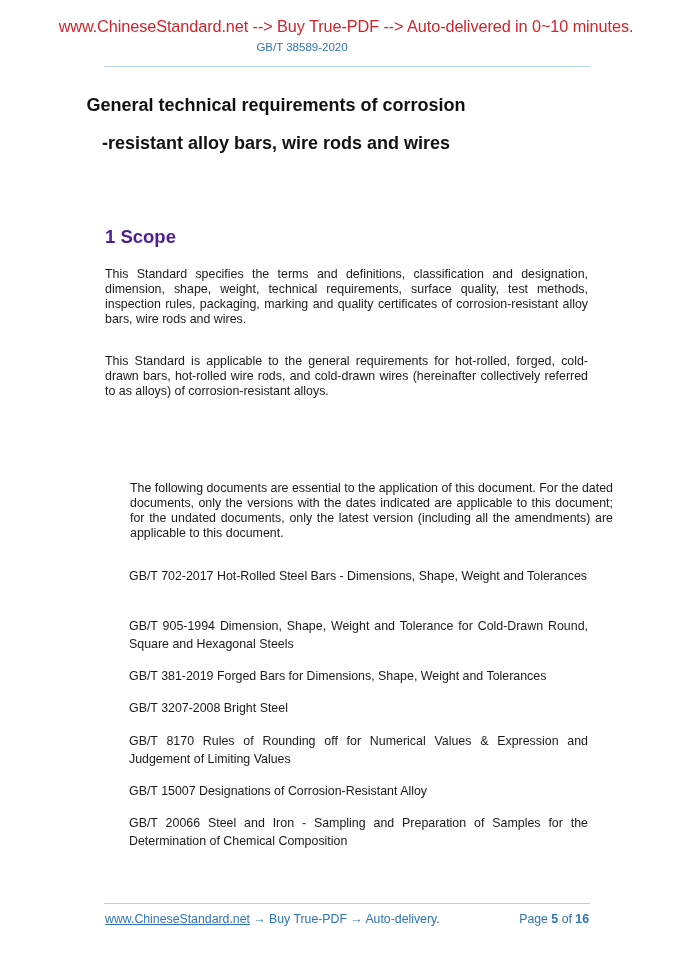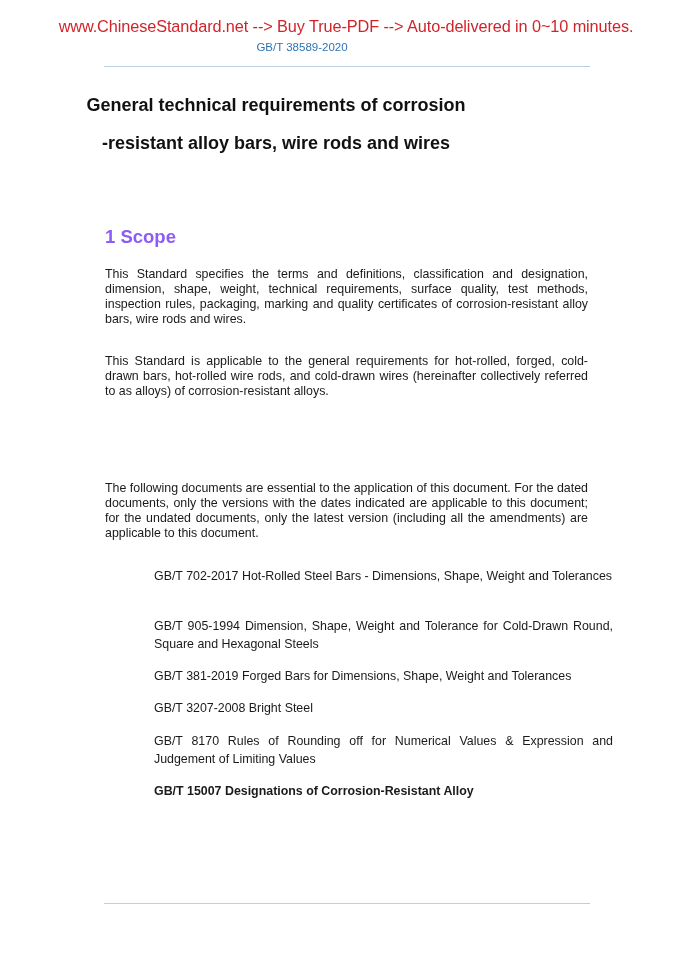--- a/index.html
+++ b/index.html
@@ -61,40 +61,39 @@
       color: #111;
     }
     .title.l1 { top: 95px; }
     .title.l2 { top: 133px; }
 
     .h1 {
       position: absolute;
       left: 105px;
       font-weight: bold;
       font-size: 18.5px;
-      color: #8b5cf6;
+      color: #4c1d95;
     }
     .para {
       position: absolute;
       left: 105px;
       width: 483px;
       font-size: 12.4px;
       line-height: 15px;
       text-align: justify;
       color: #1a1a1a;
     }
     .ref {
       position: absolute;
       left: 129px;
       width: 459px;
       font-size: 12.4px;
       line-height: 18.4px;
       text-align: justify;
       color: #1a1a1a;
-      margin-left: 25px;
     }
     .footer {
       position: absolute;
       top: 912px;
       left: 105px;
       width: 484px;
       font-size: 12.3px;
       color: #2e74b5;
       white-space: nowrap;
     }
@@ -118,25 +117,35 @@
   <div class="std-code">GB/T 38589-2020</div>
   <div class="rule top"></div>
 
   <div class="title l1">General technical requirements of corrosion</div>
   <div class="title l2">-resistant alloy bars, wire rods and wires</div>
 
   <div class="h1" style="top:226px;">1 Scope</div>
   <div class="para" style="top:267px;">This Standard specifies the terms and definitions, classification and designation, dimension, shape, weight, technical requirements, surface quality, test methods, inspection rules, packaging, marking and quality certificates of corrosion-resistant alloy bars, wire rods and wires.</div>
   <div class="para" style="top:354px;">This Standard is applicable to the general requirements for hot-rolled, forged, cold-drawn bars, hot-rolled wire rods, and cold-drawn wires (hereinafter collectively referred to as alloys) of corrosion-resistant alloys.</div>
 
-  <div class="para" style="top:481px;">The following documents are essential to the application of this document. For the dated documents, only the versions with the dates indicated are applicable to this document; for the undated documents, only the latest version (including all the amendments) are applicable to this document.</div>
+  <div class="para" style="top:481px;margin-left:25px;">The following documents are essential to the application of this document. For the dated documents, only the versions with the dates indicated are applicable to this document; for the undated documents, only the latest version (including all the amendments) are applicable to this document.</div>
 
   <div class="ref" style="top:567px;">GB/T 702-2017 Hot-Rolled Steel Bars - Dimensions, Shape, Weight and Tolerances</div>
   <div class="ref" style="top:617px;">GB/T 905-1994 Dimension, Shape, Weight and Tolerance for Cold-Drawn Round, Square and Hexagonal Steels</div>
   <div class="ref" style="top:667px;">GB/T 381-2019 Forged Bars for Dimensions, Shape, Weight and Tolerances</div>
   <div class="ref" style="top:699px;">GB/T 3207-2008 Bright Steel</div>
   <div class="ref" style="top:732px;">GB/T 8170 Rules of Rounding off for Numerical Values &amp; Expression and Judgement of Limiting Values</div>
-  <div class="ref" style="top:782px;font-weight:bold;">GB/T 15007 Designations of Corrosion-Resistant Alloy</div>
+  <div class="ref" style="top:782px;">GB/T 15007 Designations of Corrosion-Resistant Alloy</div>
+  <div class="ref" style="top:814px;">GB/T 20066 Steel and Iron - Sampling and Preparation of Samples for the Determination of Chemical Composition</div>
 
   <div class="rule bottom"></div>
 
+  <div class="footer">
+    <span class="link">www.ChineseStandard.net</span><span> → Buy True-PDF → Auto-delivery.</span>
+    <span class="page-info">
+      <span>Page</span>
+      <b>5</b>
+      <span>of</span>
+      <b>16</b>
+    </span>
+  </div>
 
 </div>
 
 </body></html>

